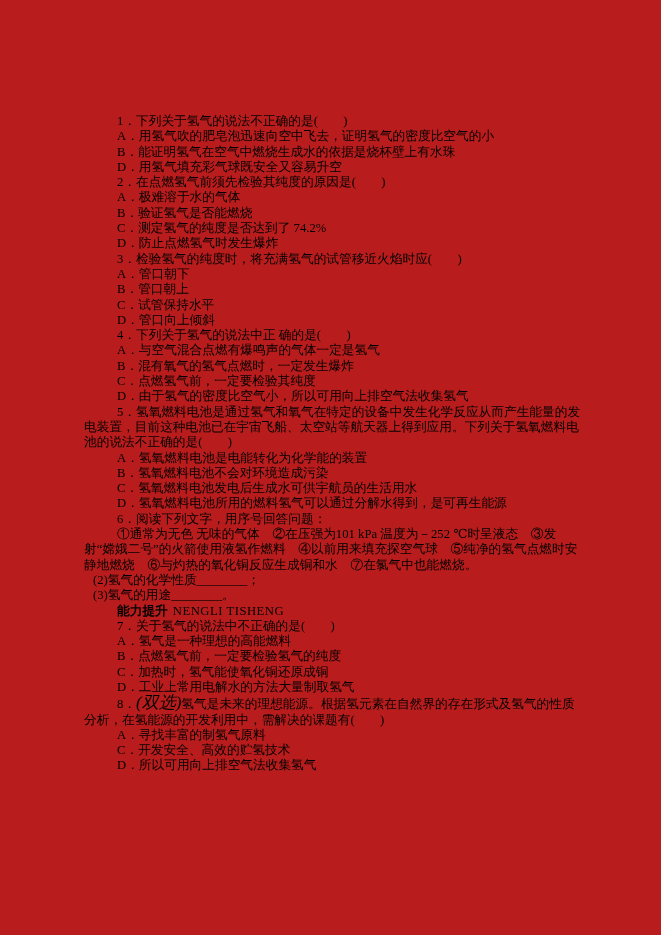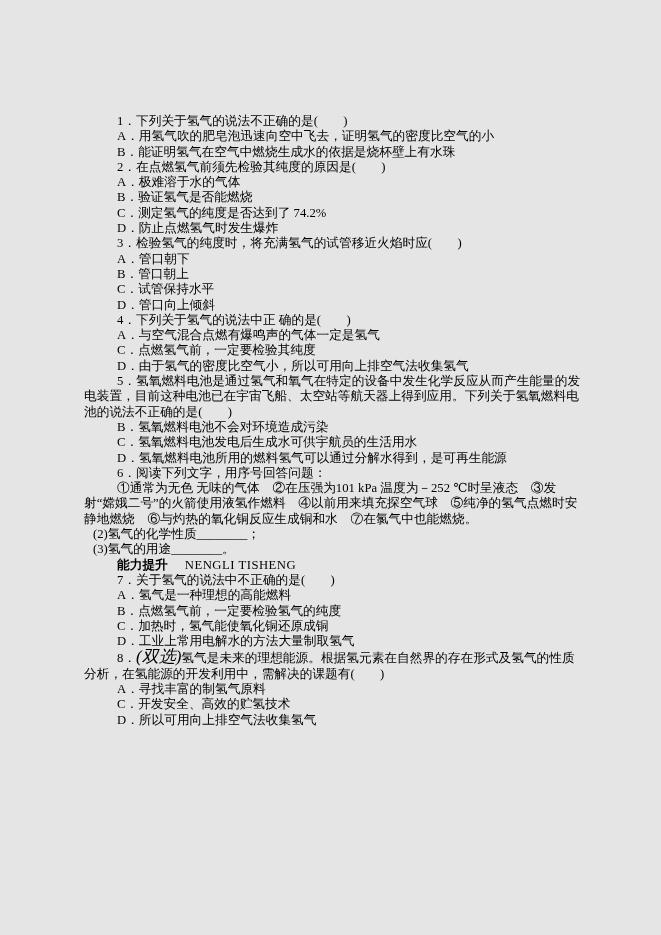--- a/index.html
+++ b/index.html
@@ -1,69 +1,72 @@
 <!DOCTYPE html>
 <html><head>
 <meta charset="utf-8">
 <style>
   html, body { margin: 0; padding: 0; }
   .page {
     position: relative;
     width: 661px;
     height: 935px;
-    background: #e5e5e5;
+    background: #b91c1c;
     color: #000000;
     font-family: "Liberation Serif", "DejaVu Serif", serif;
     overflow: hidden;
   }
   .content {
     position: absolute;
     left: 84px;
     top: 114px;
     width: 498px;
     font-size: 12.7px;
     line-height: 15.3px;
     text-align: left;
   }
   .content p { margin: 0; padding: 0; }
   .q { text-indent: 33px; }
   .blank { text-indent: 9px; }
   .section { text-indent: 33px; }
   .section .title { font-weight: bold; }
-  .section .subtitle { margin-left: 17px; letter-spacing: 0.5px; }
+  .section .subtitle { margin-left: 5px; letter-spacing: 0.5px; }
   .tag { font-style: italic; font-size: 17px; }
 </style>
 </head>
 <body>
 
 <div class="page">
   <div class="content">
 
     <p class="q">1．下列关于氢气的说法不正确的是(　　)</p>
     <p class="q">A．用氢气吹的肥皂泡迅速向空中飞去，证明氢气的密度比空气的小</p>
     <p class="q">B．能证明氢气在空气中燃烧生成水的依据是烧杯壁上有水珠</p>
+    <p class="q">D．用氢气填充彩气球既安全又容易升空</p>
 
     <p class="q">2．在点燃氢气前须先检验其纯度的原因是(　　)</p>
     <p class="q">A．极难溶于水的气体</p>
     <p class="q">B．验证氢气是否能燃烧</p>
     <p class="q">C．测定氢气的纯度是否达到了 74.2%</p>
     <p class="q">D．防止点燃氢气时发生爆炸</p>
 
     <p class="q">3．检验氢气的纯度时，将充满氢气的试管移近火焰时应(　　)</p>
     <p class="q">A．管口朝下</p>
     <p class="q">B．管口朝上</p>
     <p class="q">C．试管保持水平</p>
     <p class="q">D．管口向上倾斜</p>
 
     <p class="q">4．下列关于氢气的说法中正 确的是(　　)</p>
     <p class="q">A．与空气混合点燃有爆鸣声的气体一定是氢气</p>
+    <p class="q">B．混有氧气的氢气点燃时，一定发生爆炸</p>
     <p class="q">C．点燃氢气前，一定要检验其纯度</p>
     <p class="q">D．由于氢气的密度比空气小，所以可用向上排空气法收集氢气</p>
 
     <p class="q">5．氢氧燃料电池是通过氢气和氧气在特定的设备中发生化学反应从而产生能量的发电装置，目前这种电池已在宇宙飞船、太空站等航天器上得到应用。下列关于氢氧燃料电池的说法不正确的是(　　)</p>
+    <p class="q">A．氢氧燃料电池是电能转化为化学能的装置</p>
     <p class="q">B．氢氧燃料电池不会对环境造成污染</p>
     <p class="q">C．氢氧燃料电池发电后生成水可供宇航员的生活用水</p>
     <p class="q">D．氢氧燃料电池所用的燃料氢气可以通过分解水得到，是可再生能源</p>
 
     <p class="q">6．阅读下列文字，用序号回答问题：</p>
     <p class="q">①通常为无色 无味的气体　②在压强为101 kPa 温度为－252 ℃时呈液态　③发射“嫦娥二号”的火箭使用液氢作燃料　④以前用来填充探空气球　⑤纯净的氢气点燃时安静地燃烧　⑥与灼热的氧化铜反应生成铜和水　⑦在氯气中也能燃烧。</p>
     <p class="blank">(2)氢气的化学性质________；</p>
     <p class="blank">(3)氢气的用途________。</p>
 
     <p class="section">

